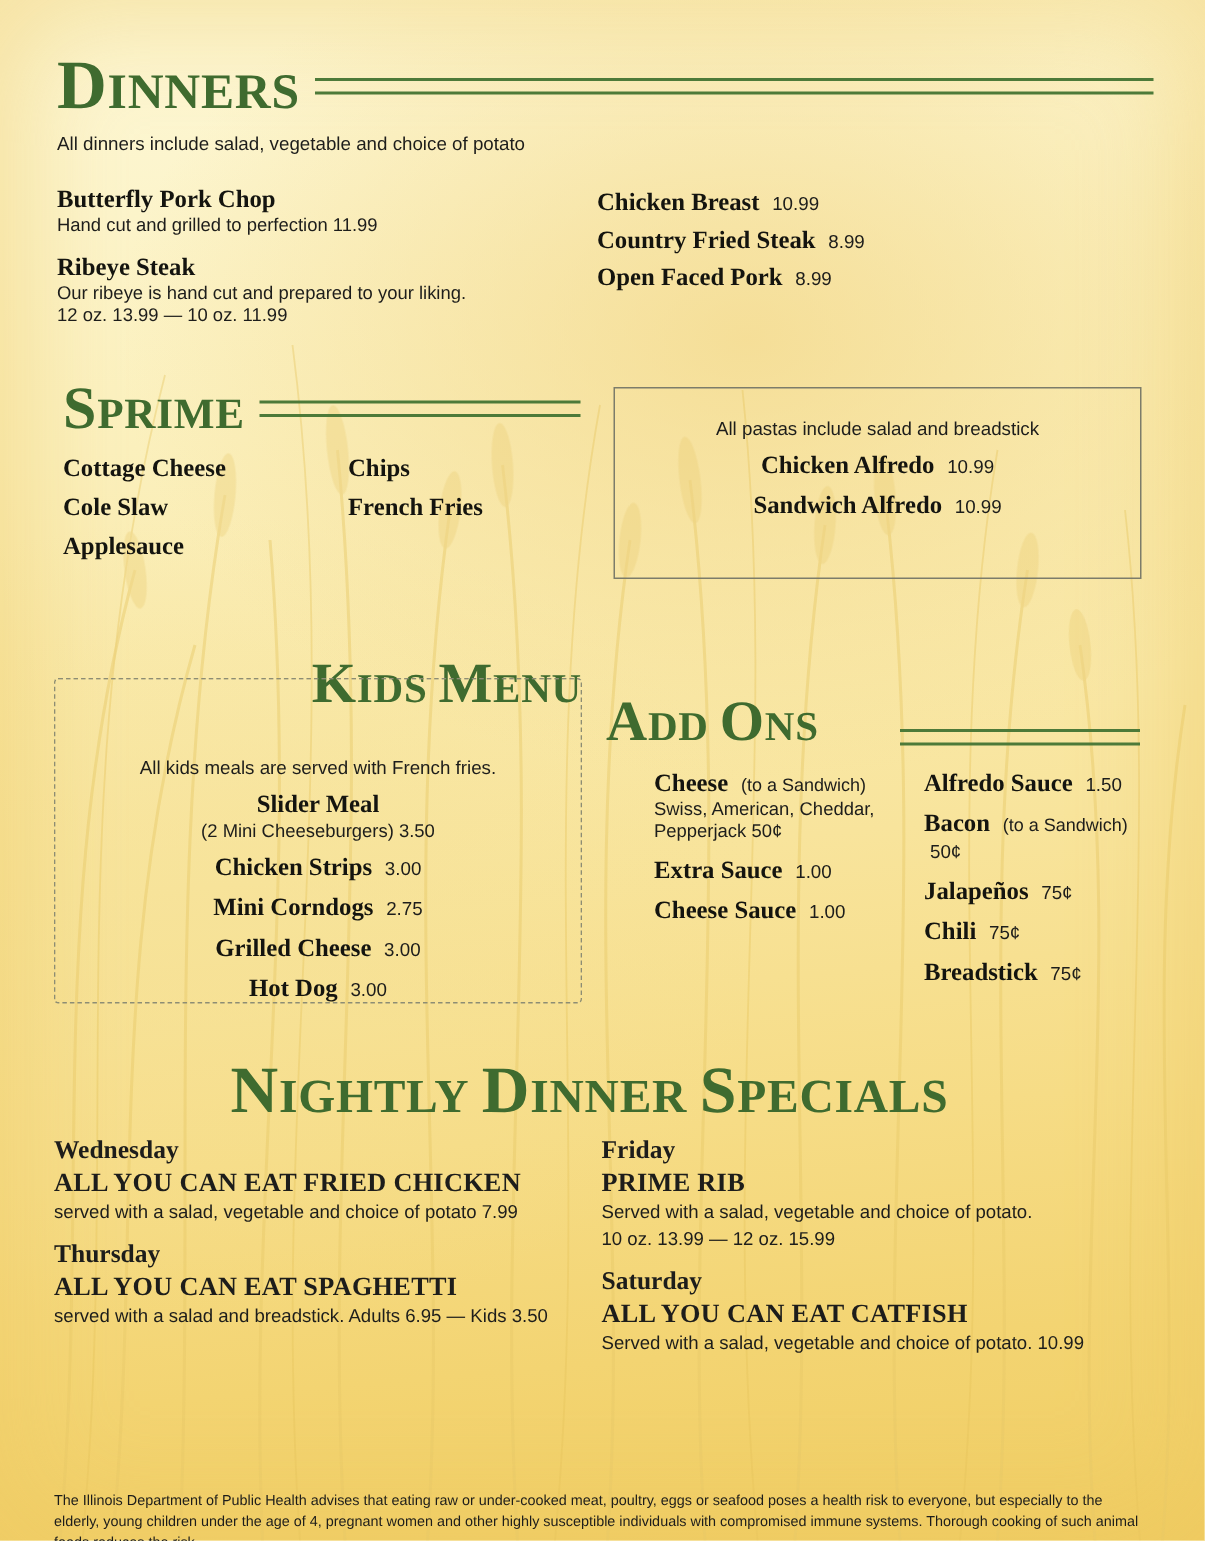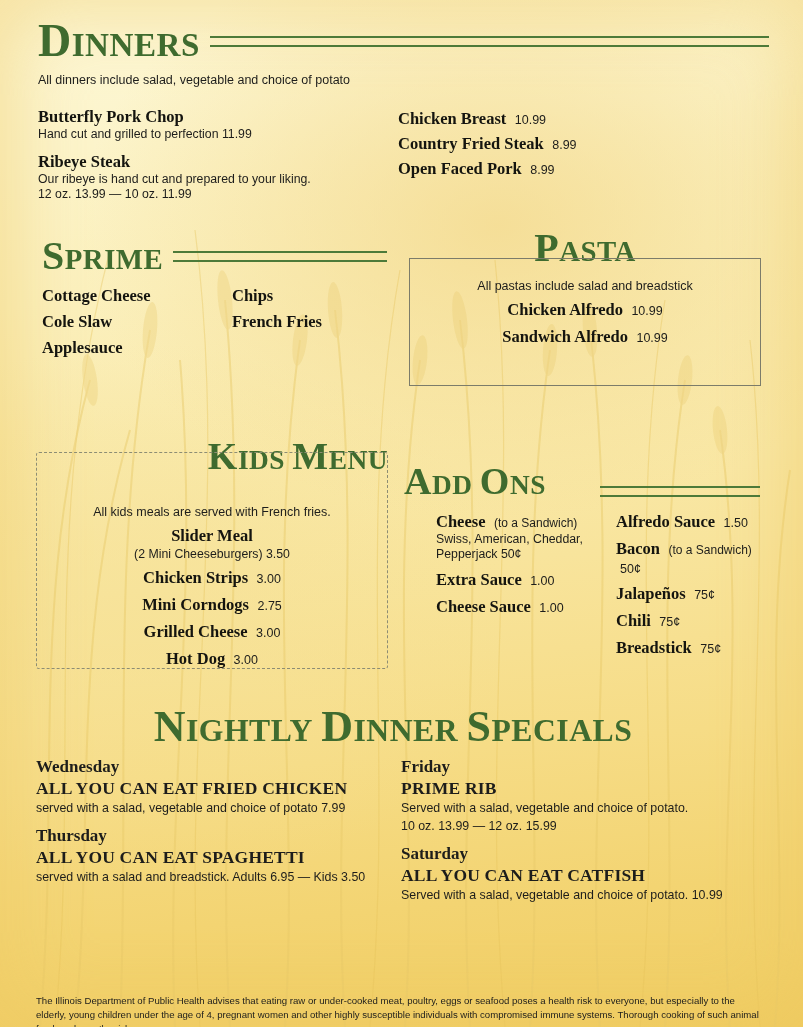--- a/index.html
+++ b/index.html
@@ -16,21 +16,21 @@
     background:
       radial-gradient(ellipse 600px 420px at 62% 22%, rgba(243,216,138,.75) 0%, rgba(250,236,176,0) 70%),
       radial-gradient(ellipse 520px 380px at 18% 60%, rgba(246,226,152,.55) 0%, rgba(250,236,176,0) 72%),
       linear-gradient(175deg,#fdf8d8 0%,#fbf0bd 28%,#f8e49c 55%,#f6dc86 72%,#f3d472 86%,#f0cd62 100%);
     color:#1d1d1b;
   }
   
   #grass{position:absolute;inset:0;pointer-events:none;opacity:.55;}
   #vignette{position:absolute;inset:0;pointer-events:none;
     box-shadow:inset 0 0 70px 16px rgba(238,200,96,.45);}
-  .content{position:absolute;inset:0;padding:18px 34px 0 38px;box-sizing:border-box;}
+  .content{position:absolute;inset:0;padding:34px 34px 0 38px;box-sizing:border-box;}
 
   
   .hdr{
     font-family:"Liberation Serif", serif;
     font-weight:700;
     color:#3f6b2f;
     letter-spacing:.5px;
     line-height:1;
     white-space:nowrap;
   }
@@ -204,21 +204,20 @@
           <span class="item-name">Cole Slaw</span>
           <span class="item-name">Applesauce</span>
         </div>
         <div class="sides-col">
           <span class="item-name">Chips</span>
           <span class="item-name">French Fries</span>
         </div>
       </div>
     </div>
 
-    <div class="hdr smallcaps" id="pasta-title"><span class="c1">P</span><span class="rest">ASTA</span></div>
     <div id="pasta-box">
       <div id="pasta-inner">
         <div id="pasta-note">All pastas include salad and breadstick</div>
         <div class="pasta-item">
           <span class="item-name">Chicken Alfredo</span>
           <span class="price" style="margin-left: 4px;">10.99</span>
         </div>
         <div class="pasta-item">
           <span class="item-name">Sandwich Alfredo</span>
           <span class="price" style="margin-left: 4px;">10.99</span>

